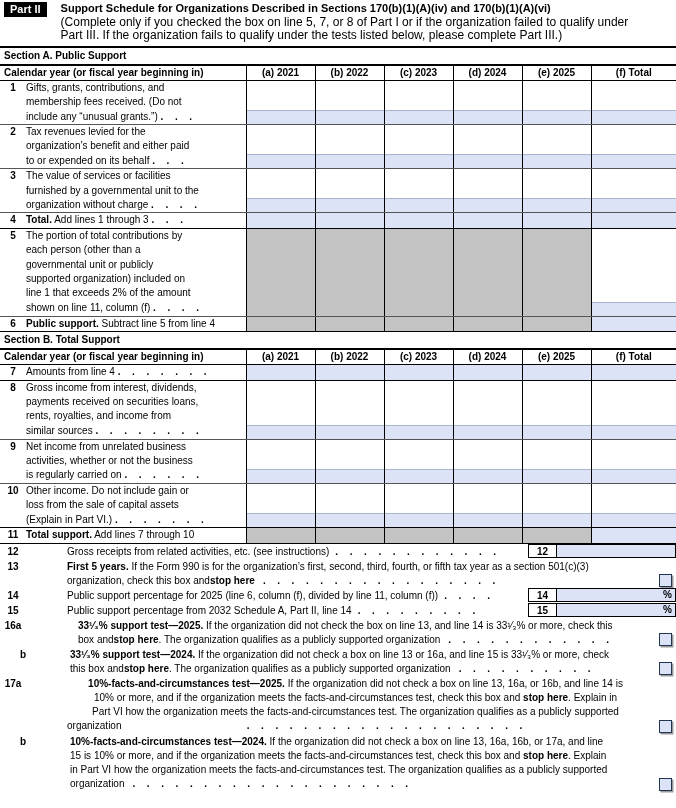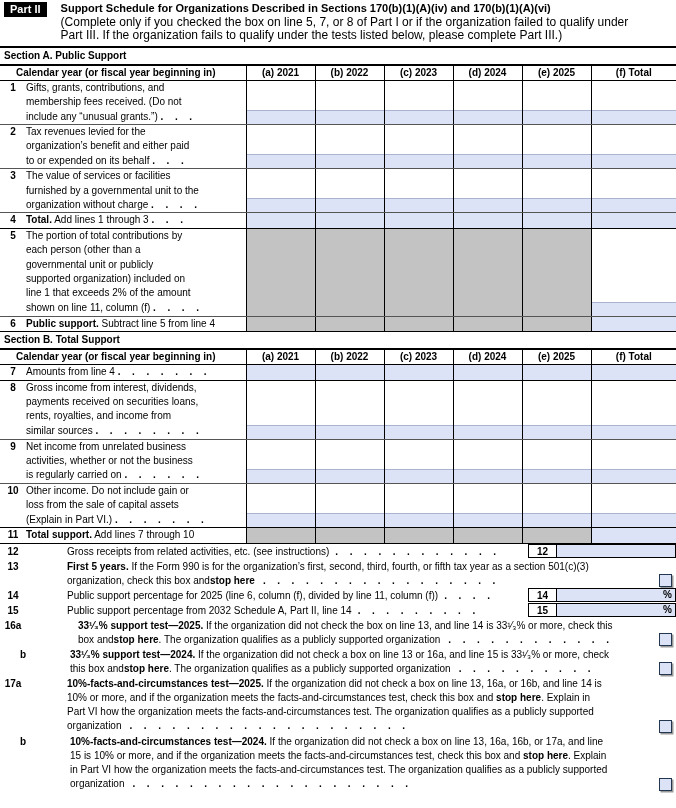--- a/index.html
+++ b/index.html
@@ -40,21 +40,21 @@
 
   
   .tbl{width:676px;border-collapse:collapse;table-layout:fixed;}
   .tbl td,.tbl th{padding:0;margin:0;vertical-align:top;}
 
   .colhdr td{
     border-bottom:1.5px solid #000;
     font-weight:bold;font-size:10px;line-height:13px;
     text-align:center;height:14px;
   }
-  .colhdr td.lbl{text-align:left;padding-left:16px;}
+  .colhdr td.lbl{text-align:left;padding-left:4px;}
   .colhdr td.yr{border-left:1.2px solid #000;}
 
   .desc{
     position:relative;
     font-size:10px;line-height:14.4px;
     padding:1px 3px 0 0;
   }
   .num{
     width:26px;text-align:center;font-weight:bold;font-size:10px;
     line-height:14.4px;padding-top:1px;
@@ -500,21 +500,21 @@
           <span class="bold">stop here</span>
           <span style="white-space:nowrap">. The organization qualifies as a publicly supported organization</span>
         <span class="leader" style="flex:1;overflow:hidden;white-space:nowrap;padding-left:8px;">.   .   .   .   .   .   .   .   .   .</span>
       </div>
       <div class="cbx-wrap"><span class="cbx"></span></div>
     </div>
   </div>
 
   <div class="stmt" style="height:58px;">
     <div class="sn">17a</div>
-    <div class="body" style="position:relative;padding-right:32px;">
+    <div class="body" style="position:relative;padding-right:32px;text-align:center;">
       <div><span class="bold">10%-facts-and-circumstances test—2025.</span><span> If the organization did not check a box on line 13, 16a, or 16b, and line 14 is</span></div>
       <div><span>10% or more, and if the organization meets the facts-and-circumstances test, check this box and </span><span class="bold">stop here</span><span>. Explain in</span></div>
       <div>Part VI how the organization meets the facts-and-circumstances test. The organization qualifies as a publicly supported</div>
       <div style="display:flex;align-items:flex-start;">
         <span style="white-space:nowrap">organization</span>
         <span class="leader" style="flex:1;overflow:hidden;white-space:nowrap;padding-left:8px;">.   .   .   .   .   .   .   .   .   .   .   .   .   .   .   .   .   .   .   .</span>
       </div>
       <div class="cbx-wrap"><span class="cbx"></span></div>
     </div>
   </div>

